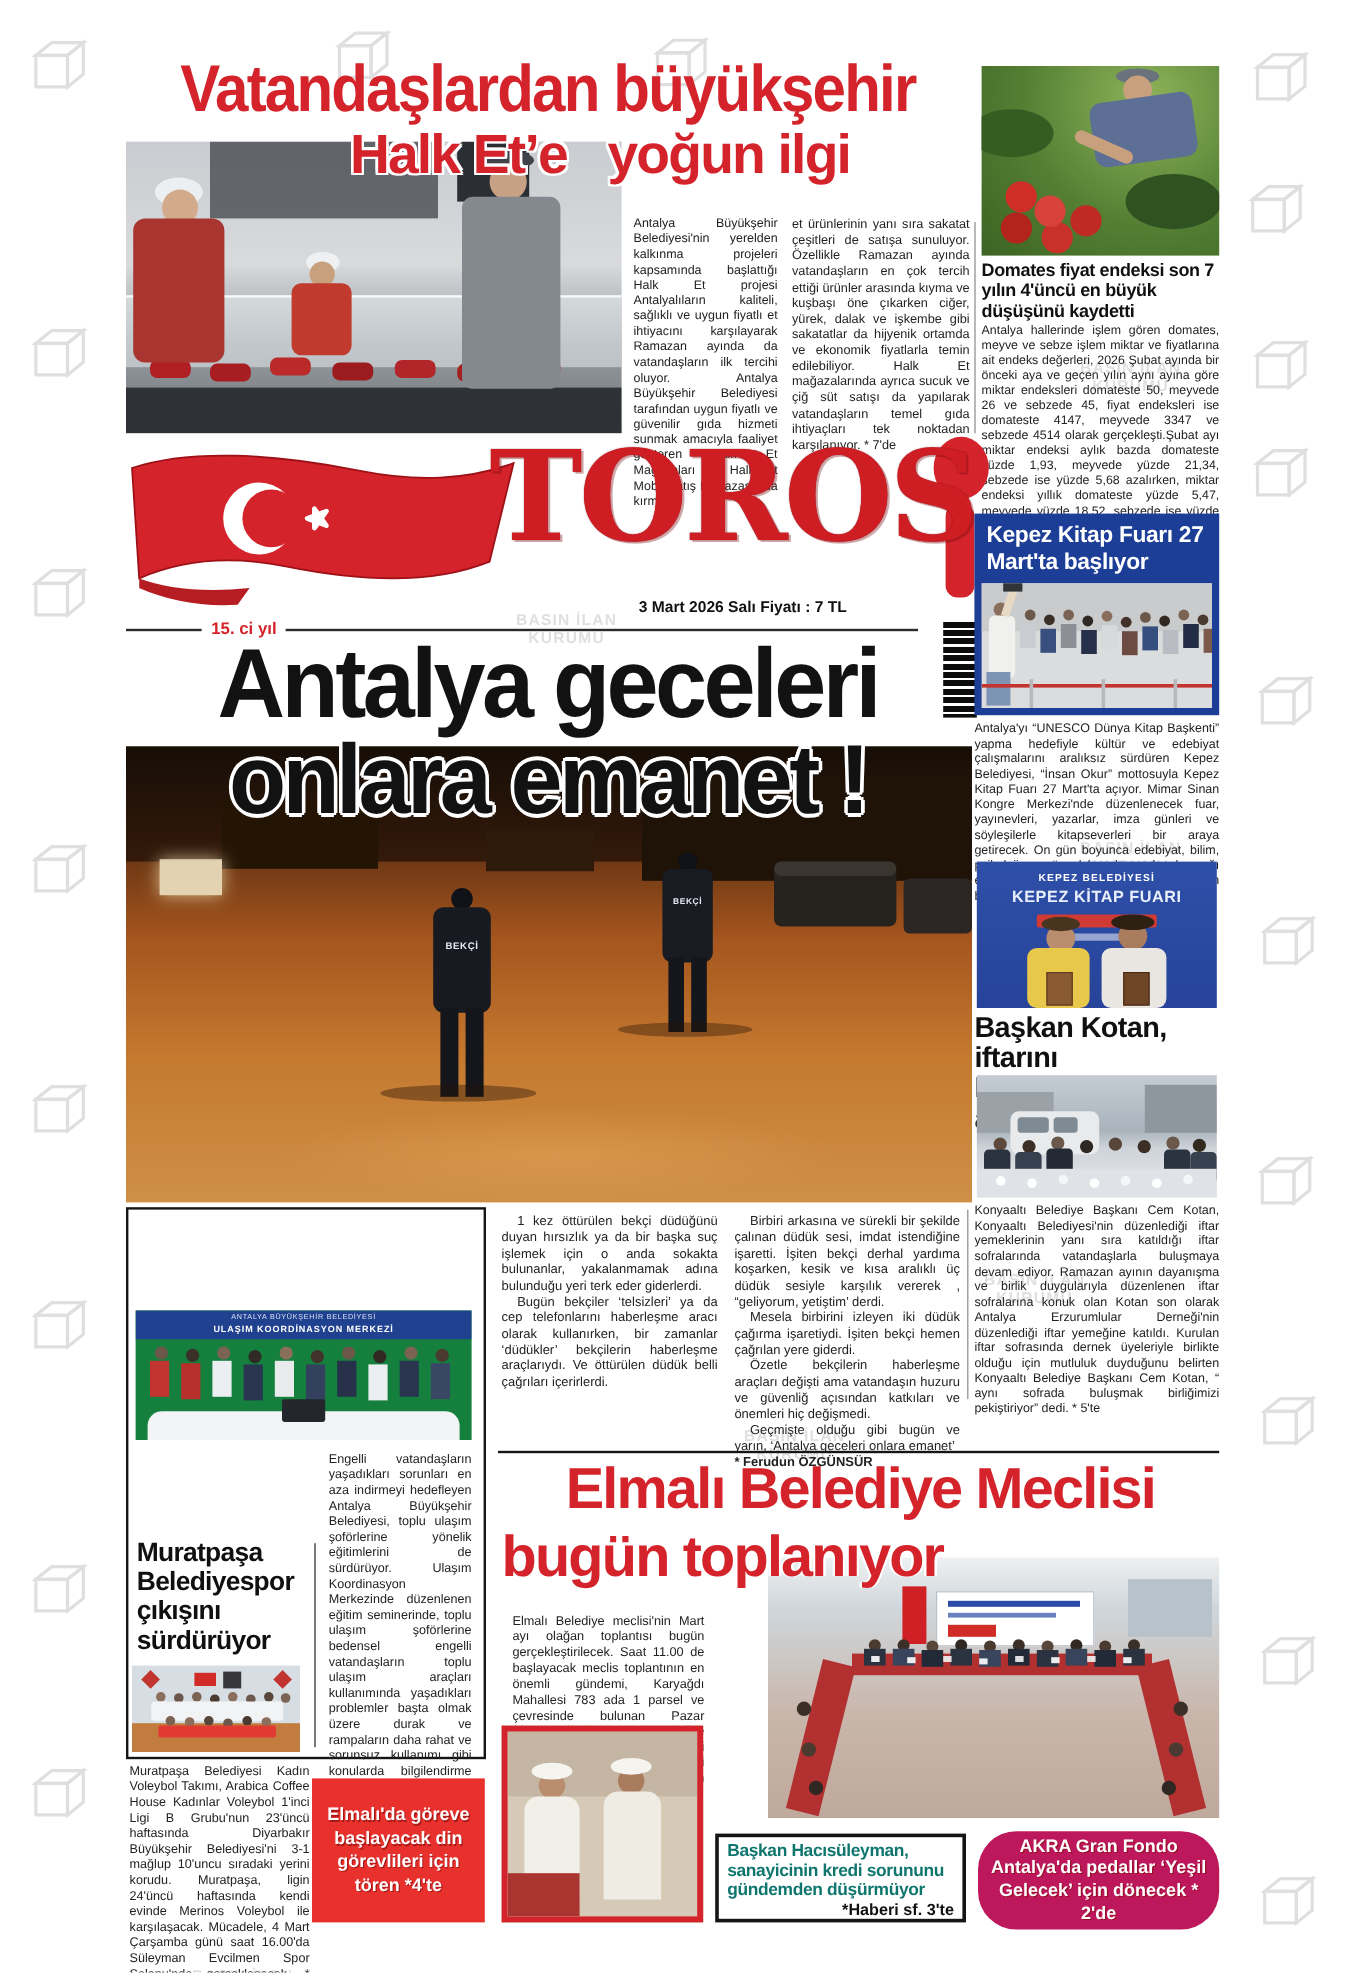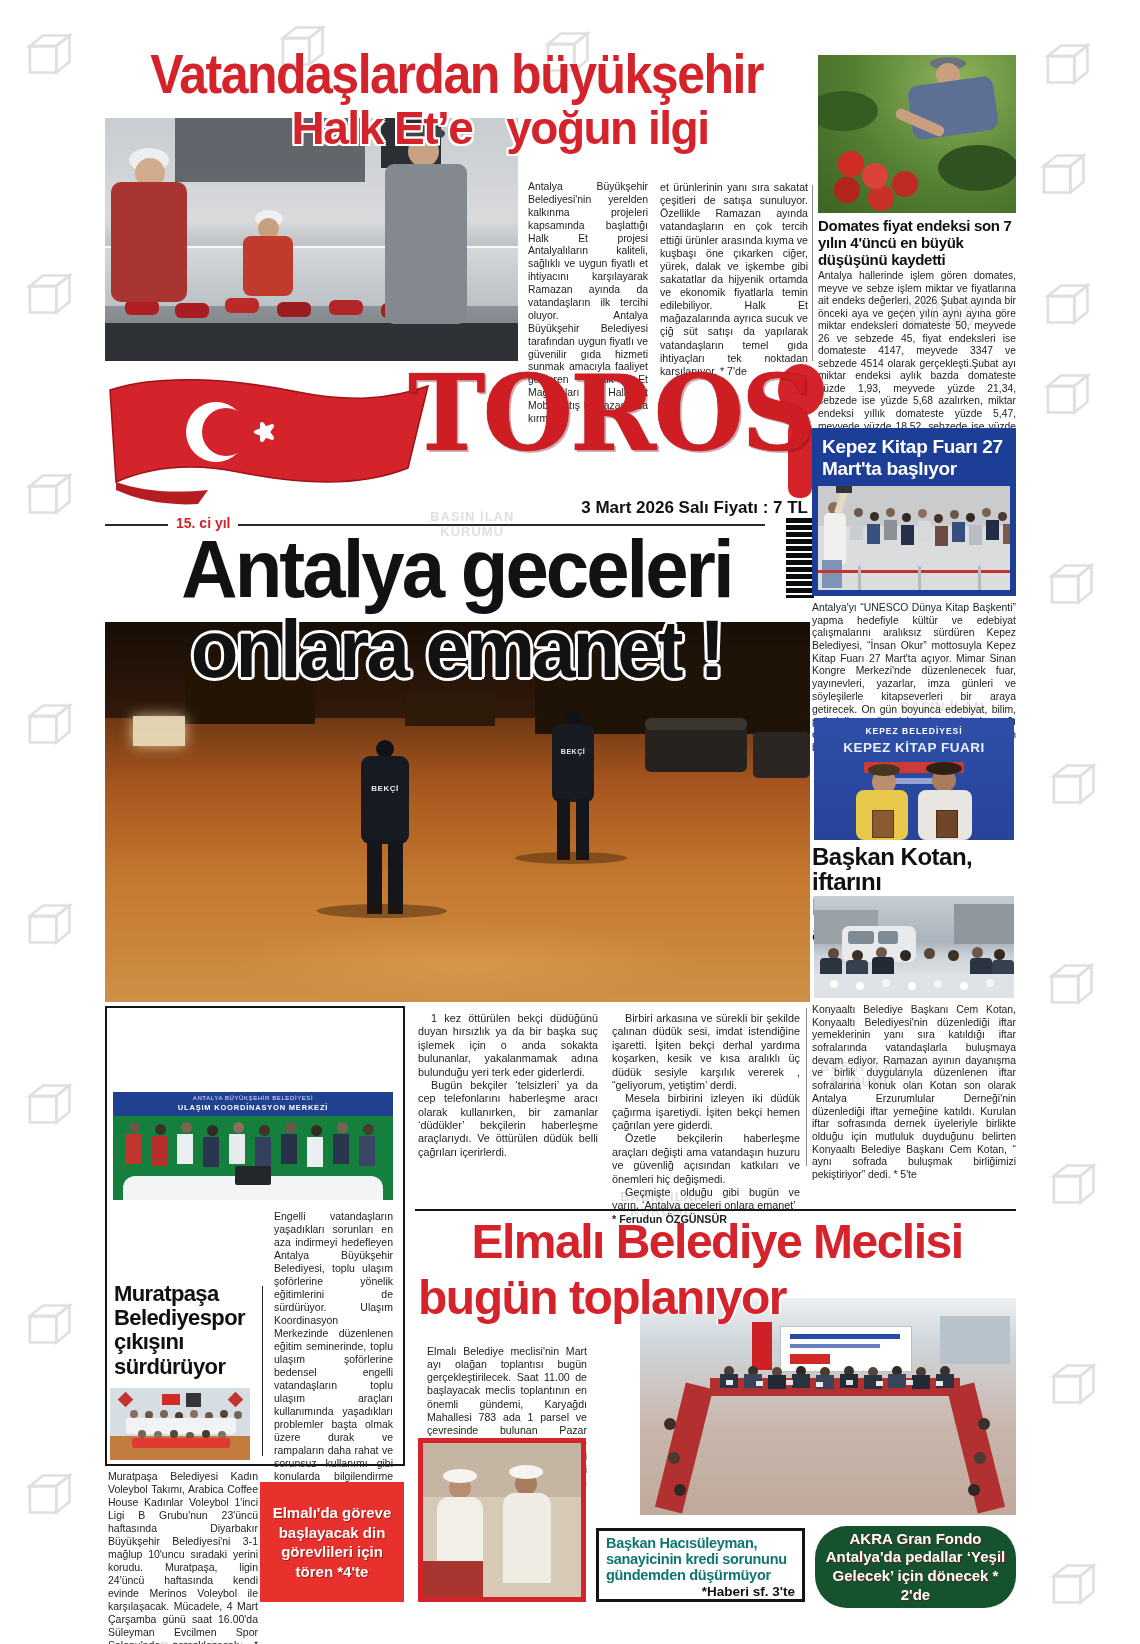--- a/index.html
+++ b/index.html
@@ -157,21 +157,21 @@
       <path d="M12 18 C60 2, 130 6, 200 20 C250 30, 290 28, 330 14 L310 96 C260 116, 200 112, 140 100 C90 90, 50 96, 18 110 Z" fill="#d4232a" stroke="#9e1118" stroke-width="1.5"></path>
       <circle cx="118" cy="60" r="30" fill="#ffffff"></circle>
       <circle cx="128" cy="60" r="24" fill="#d4232a"></circle>
       <polygon points="158,60 174,66 164,52 164,68 174,54" fill="#ffffff" stroke="#ffffff" stroke-width="4" stroke-linejoin="round"></polygon>
       <path d="M18 110 C40 118, 70 122, 110 118 L100 132 C70 134, 40 128, 18 118 Z" fill="#b61d22"></path>
     </svg>
   </div>
   <div class="abs" style="left:408px;top:362px;width:380px;font-family:'DejaVu Serif',serif;font-weight:bold;
               font-size:104px;line-height:1;color:#cf1d24;letter-spacing:-3px;
               text-shadow:0 0 1px #7e0f14, 2px 2px 0 rgba(126,15,20,.35);">TOROS</div>
-  <div class="abs" style="left:430px;top:498px;width:378px;text-align:right;font-size:17px;font-weight:bold;color:#111;">3 Mart 2026 Salı Fiyatı : 7 TL</div>
+  <div class="abs" style="left:430px;top:498px;width:378px;text-align:center;font-size:13px;font-weight:bold;color:#111;">3 Mart 2026 Salı Fiyatı : 7 TL</div>
   <div class="abs" style="left:105px;top:524px;width:660px;height:2px;background:#2a2a2a;"></div>
   <div class="abs" style="left:168px;top:515px;background:#fff;padding:0 8px;color:#d4232a;font-weight:bold;font-size:14px;">15. ci yıl</div>
 
   <div class="abs hl-black" style="left:105px;top:530px;width:703px;font-size:78px;z-index:6;transform:scaleY(1.05);">Antalya geceleri</div>
   <div class="abs hl-black" style="left:105px;top:610px;width:703px;font-size:78px;z-index:6;transform:scaleY(1.05);">onlara emanet !</div>
 
   <div class="photo" style="left:105px;top:622px;width:705px;height:380px;z-index:1;
               background:linear-gradient(180deg,#1d130b 0%,#52290f 16%,#a5551e 42%,#c4792f 68%,#cf8f47 100%);">
     <span style="left:0;top:0;width:705px;height:96px;background:linear-gradient(180deg,#170e06,#33190a);"></span>
     <span style="left:80px;top:44px;width:130px;height:58px;background:#241403;"></span>
@@ -339,18 +339,18 @@
     <span style="left:92px;top:30px;width:22px;height:22px;background:#a97c5e;border-radius:50%;"></span>
     <span style="left:86px;top:22px;width:34px;height:14px;background:#f6f4ef;border-radius:50%;"></span>
     <span style="left:80px;top:50px;width:48px;height:90px;background:#efece4;border-radius:12px 12px 0 0;"></span>
     <span style="left:0;top:118px;width:60px;height:36px;background:#a8352f;"></span>
   </div>
 
   <div class="abs" style="left:596px;top:1528px;width:209px;height:74px;border:3px solid #151515;background:#fff;z-index:4;padding:4px 7px;box-sizing:border-box;">
     <div style="font-weight:bold;font-size:14.5px;line-height:1.12;color:#0f766e;letter-spacing:-0.3px;">Başkan Hacısüleyman, sanayicinin kredi sorununu gündemden düşürmüyor</div>
     <div style="text-align:right;font-weight:bold;font-size:13.5px;color:#111;">*Haberi  sf. 3'te</div>
   </div>
-  <div class="abs" style="left:815px;top:1526px;width:201px;height:82px;background:#14532d;display:flex;align-items:center;justify-content:center;z-index:4;border-radius:32px;">
+  <div class="abs" style="left:815px;top:1526px;width:201px;height:82px;background:#be185d;display:flex;align-items:center;justify-content:center;z-index:4;border-radius:32px;">
     <div style="color:#fff;font-weight:bold;font-size:15px;line-height:1.25;text-align:center;padding:0 6px;
                 text-shadow:1px 1px 0 rgba(130,10,10,.65);">AKRA Gran Fondo Antalya'da pedallar ‘Yeşil Gelecek’ için dönecek * 2'de</div>
   </div>
 
 </div>
 
 </body></html>

